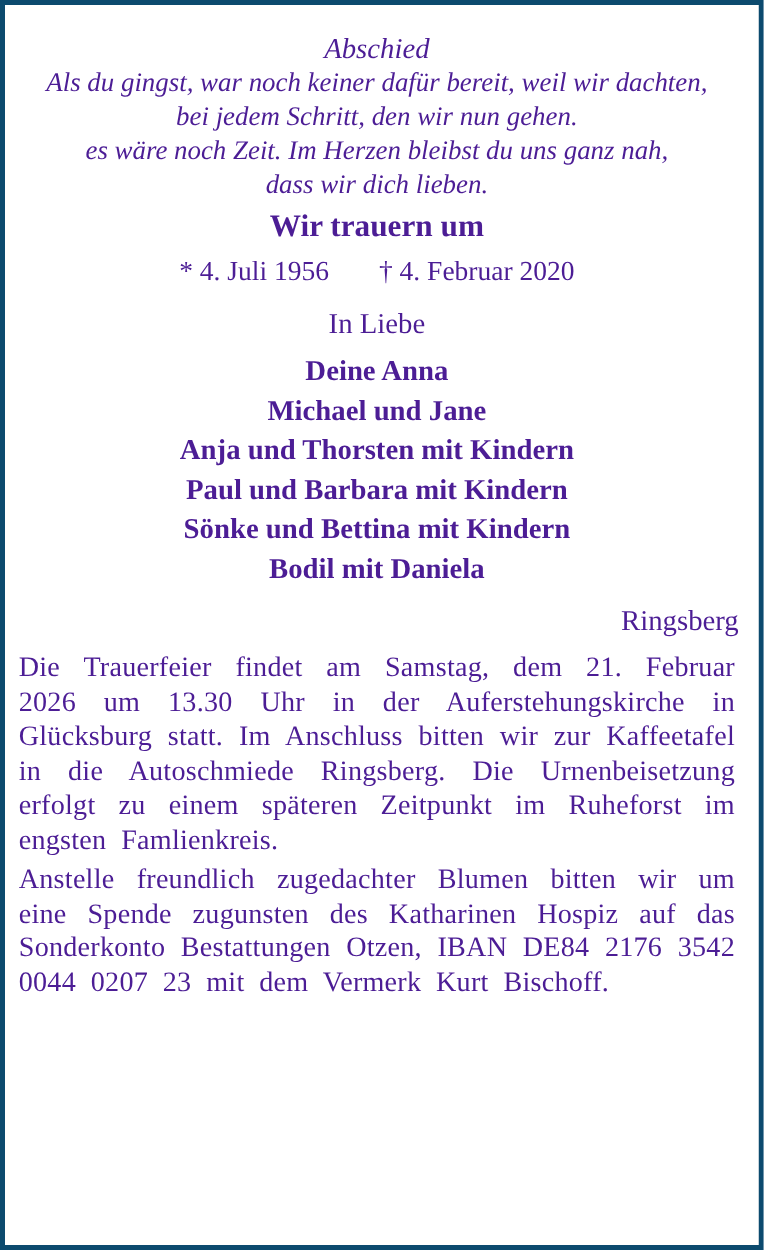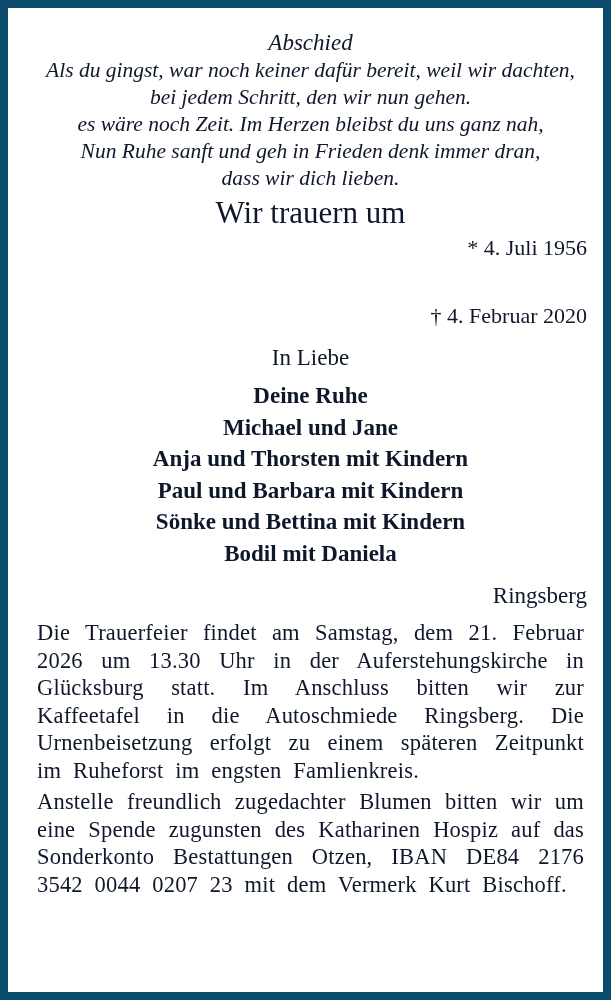--- a/index.html
+++ b/index.html
@@ -7,66 +7,66 @@
     margin: 0;
     padding: 0;
     background: #ffffff;
   }
   .notice {
     position: relative;
     width: 611px;
     height: 1000px;
     box-sizing: border-box;
     background: #ffffff;
-    border: 8px solid #0c4a6e;
+    border: 4px solid #0c4a6e;
     font-family: "Liberation Serif", "DejaVu Serif", serif;
-    color: #0f172a;
-    padding: 21px 16px 18px 26px;
+    color: #4c1d95;
+    padding: 21px 16px 18px 8px;
     overflow: hidden;
   }
   .abschied {
     font-style: italic;
     font-size: 23px;
     line-height: 27px;
     text-align: center;
   }
   .poem {
     margin-top: 1px;
   }
   .poem-line {
     font-style: italic;
     font-size: 21.5px;
     line-height: 27px;
     text-align: center;
     white-space: nowrap;
   }
   .intro {
-    font-size: 31px;
+    font-size: 25px;
     line-height: 29px;
     text-align: center;
     margin-top: 6px;
+    font-weight: bold;
   }
   .name {
     font-size: 54px;
     font-weight: bold;
     font-style: italic;
     line-height: 62px;
     text-align: center;
     margin: 6px 0 0 0;
     white-space: nowrap;
   }
   .dates {
     display: flex;
     justify-content: center;
     gap: 40px;
     font-size: 22px;
     line-height: 28px;
     margin-top: 7px;
-    text-align: right;
-    flex-direction: column;
+    text-align: left;
   }
   .closing {
     font-size: 23px;
     line-height: 29px;
     text-align: center;
     margin-top: 13px;
   }
   .mourners {
     margin-top: 8px;
   }
@@ -100,36 +100,35 @@
 <body>
 
 <div class="notice">
 
   <div class="abschied">Abschied</div>
 
   <div class="poem">
     <div class="poem-line">Als du gingst, war noch keiner dafür bereit, weil wir dachten,</div>
     <div class="poem-line">bei jedem Schritt, den wir nun gehen.</div>
     <div class="poem-line">es wäre noch Zeit. Im Herzen bleibst du uns ganz nah,</div>
-    <div class="poem-line">Nun Ruhe sanft und geh in Frieden denk immer dran,</div>
     <div class="poem-line">dass wir dich lieben.</div>
   </div>
 
   <div class="intro">Wir trauern um</div>
 
 
   <div class="dates">
     <span>* 4. Juli 1956</span>
     <span>† 4. Februar 2020</span>
   </div>
 
   <div class="closing">In Liebe</div>
 
   <div class="mourners">
-    <div class="mourner-line">Deine Ruhe</div>
+    <div class="mourner-line">Deine Anna</div>
     <div class="mourner-line">Michael und Jane</div>
     <div class="mourner-line">Anja und Thorsten mit Kindern</div>
     <div class="mourner-line">Paul und Barbara mit Kindern</div>
     <div class="mourner-line">Sönke und Bettina mit Kindern</div>
     <div class="mourner-line">Bodil mit Daniela</div>
   </div>
 
   <div class="place">Ringsberg</div>
 
   <p class="para">Die Trauerfeier findet am Samstag, dem 21. Februar 2026 um 13.30 Uhr in der Auferstehungskirche in Glücksburg statt. Im Anschluss bitten wir zur Kaffeetafel in die Autoschmiede Ringsberg. Die Urnenbeisetzung erfolgt zu einem späteren Zeitpunkt im Ruheforst im engsten Famlienkreis.</p>

